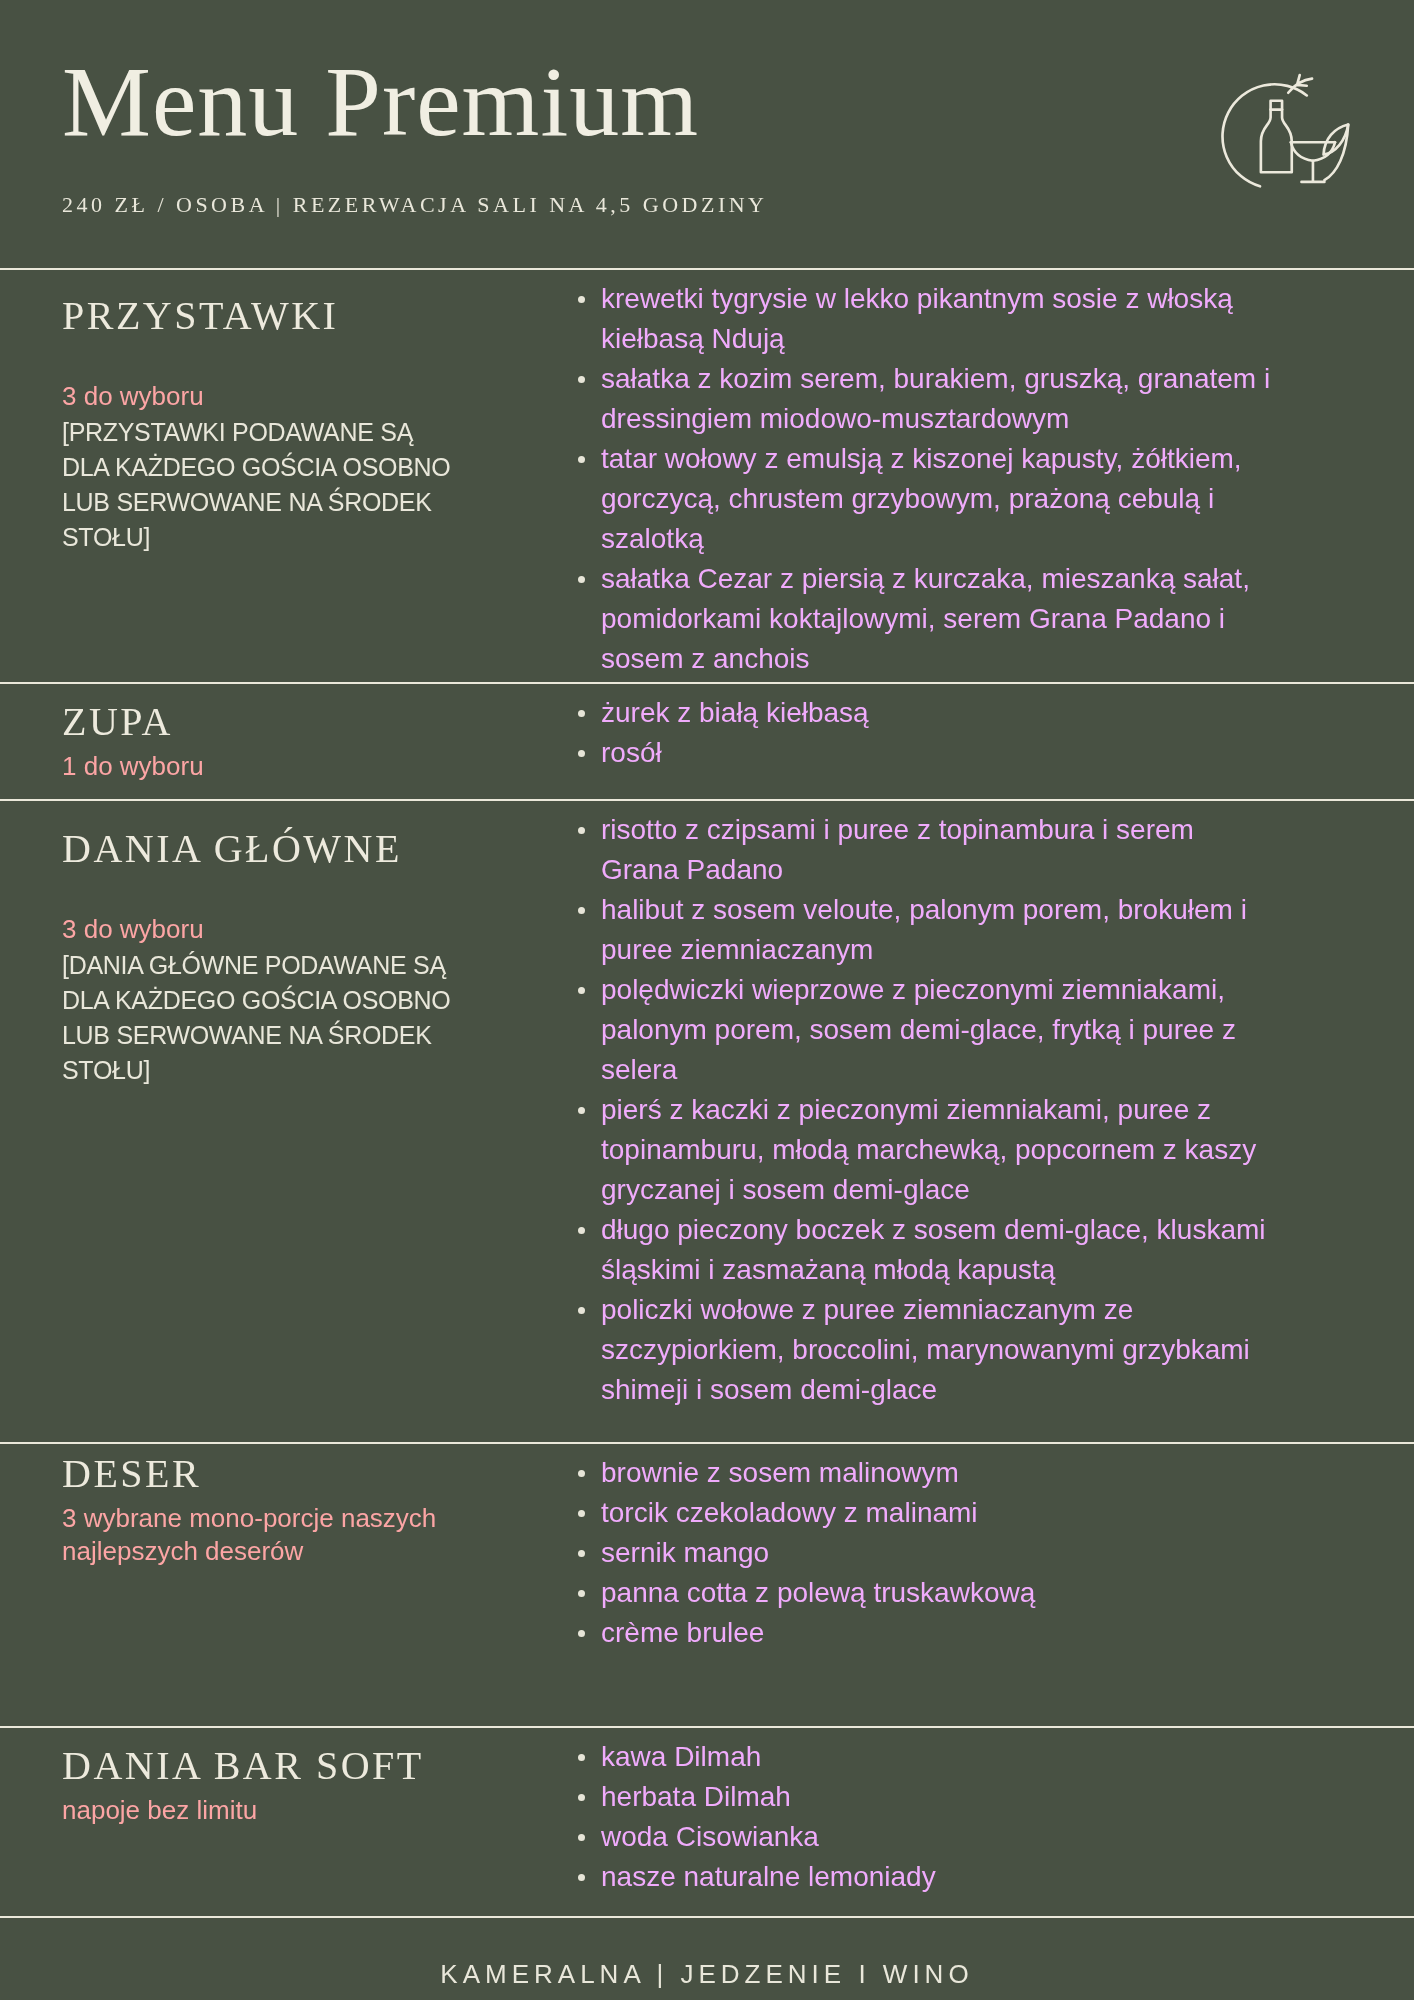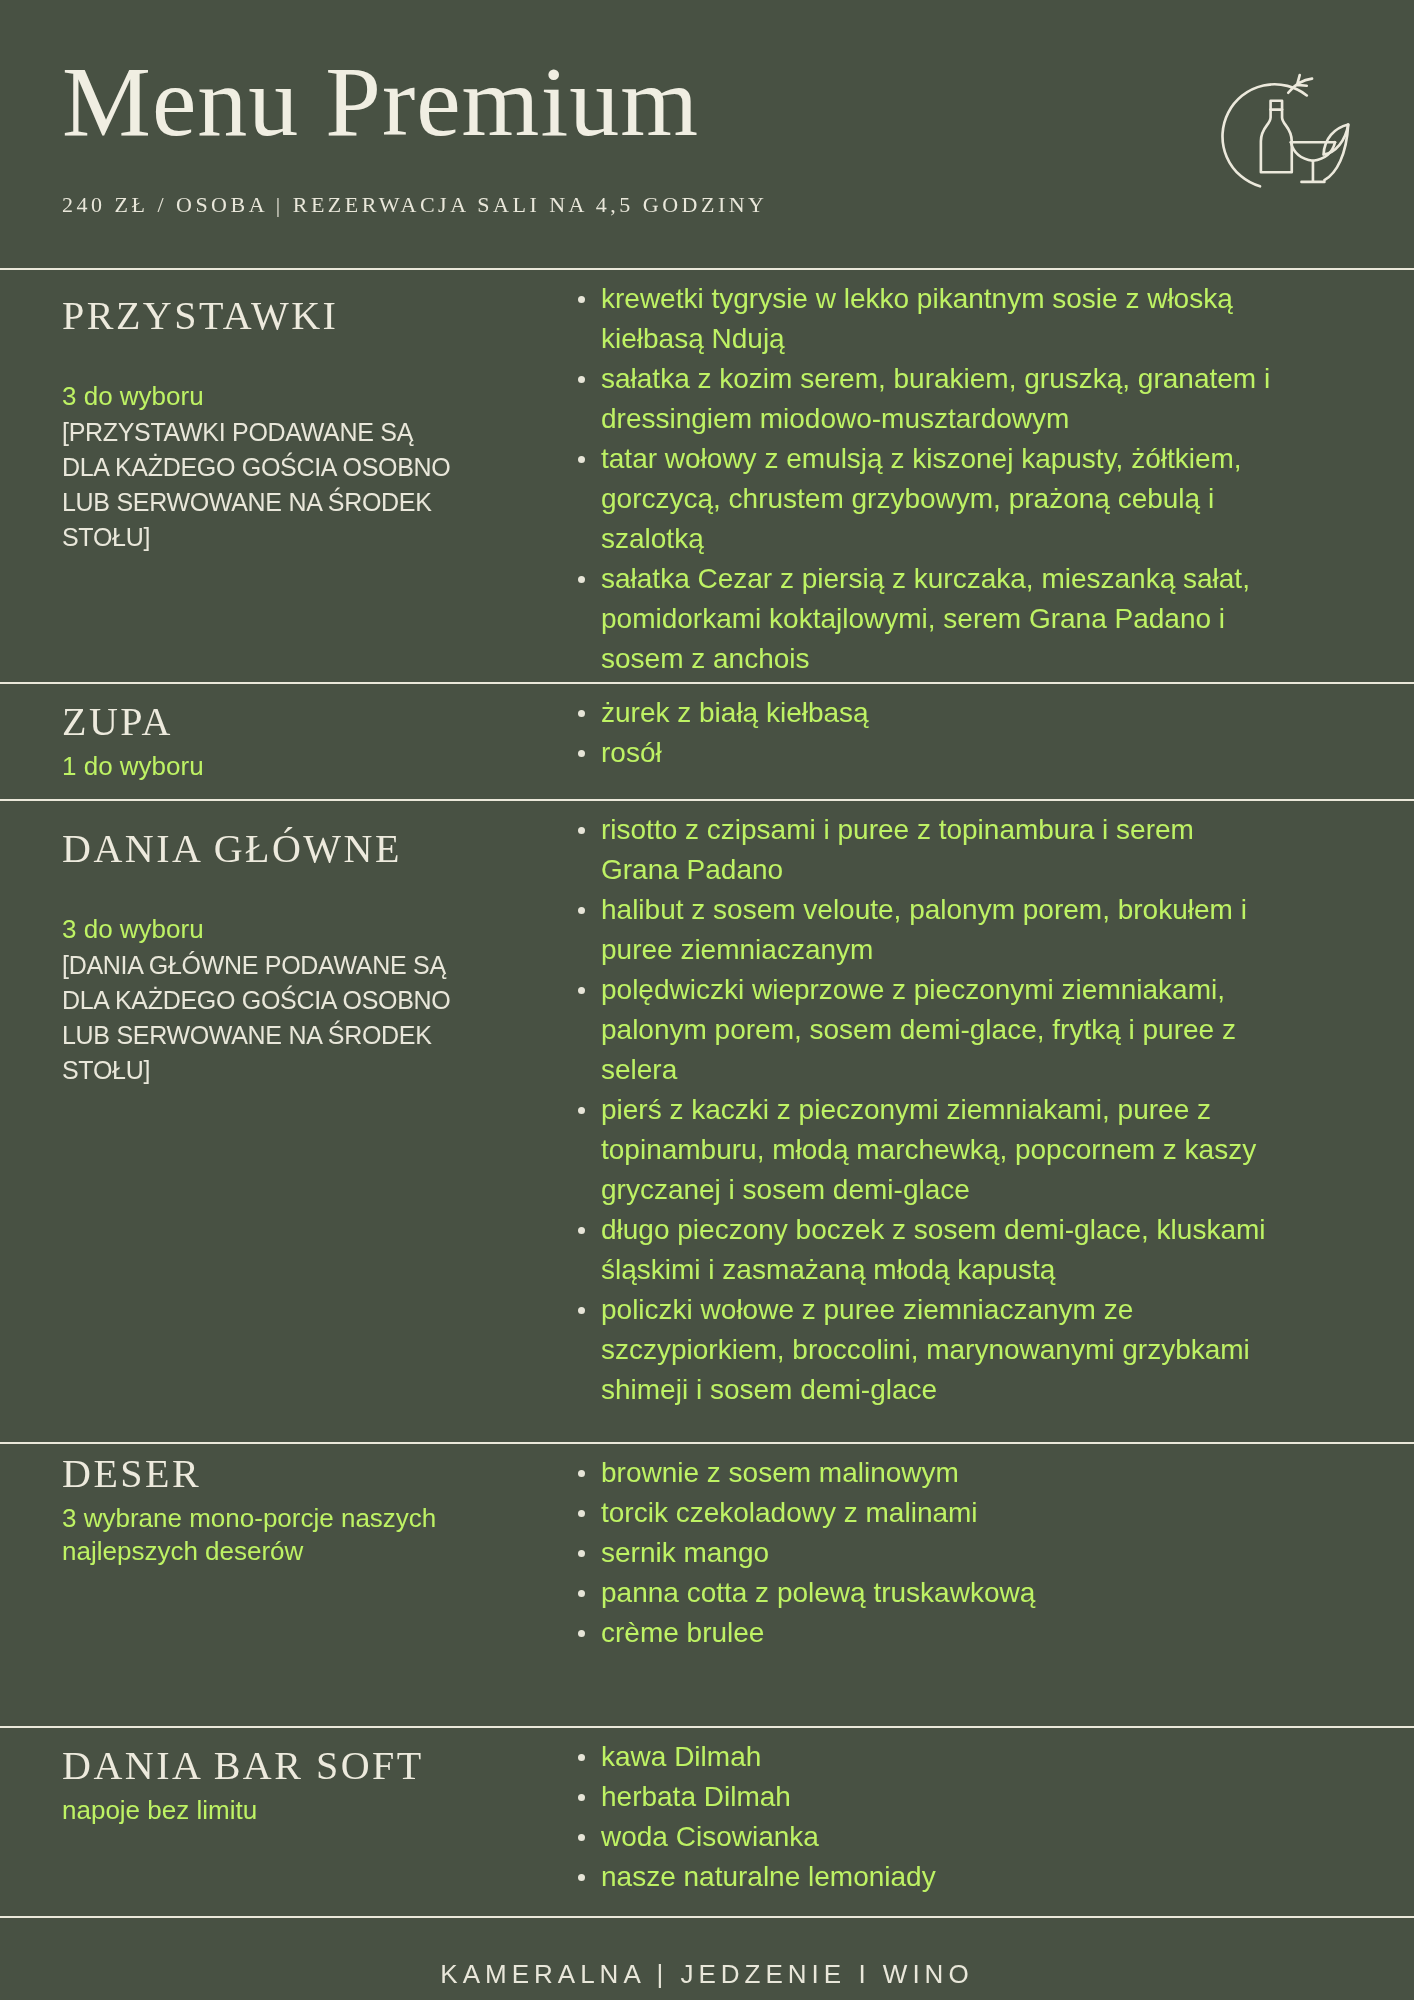--- a/index.html
+++ b/index.html
@@ -70,21 +70,21 @@
   .s-zupa       .section-title { margin-top:16px; }
   .s-dania      .section-title { margin-top:26px; }
   .s-deser      .section-title { margin-top:8px;  }
   .s-openbar    .section-title { margin-top:16px; }
 
   .section-note {
     margin:0;
     font-size:26px;
     line-height:33px;
     max-width:390px;
-    color:#bef264;
+    color:#fca5a5;
   }
   .note-gap-lg { margin-top:42px; }
   .note-gap-sm { margin-top:6px; }
 
   .section-detail {
     margin:2px 0 0;
     font-size:25px;
     line-height:35px;
     letter-spacing:-0.3px;
     max-width:395px;
@@ -97,21 +97,21 @@
     margin:0;
     padding:9px 0 0;
     width:700px;
     max-width:100%;
   }
   .items li {
     position:relative;
     padding-left:24px;
     font-size:28px;
     line-height:40px;
-    color:#bef264;
+    color:#f0abfc;
   }
   .items li::before {
     content:"";
     position:absolute;
     left:1px; top:17px;
     width:7px; height:7px;
     border-radius:50%;
     background:#e7e5d8;
   }
 

